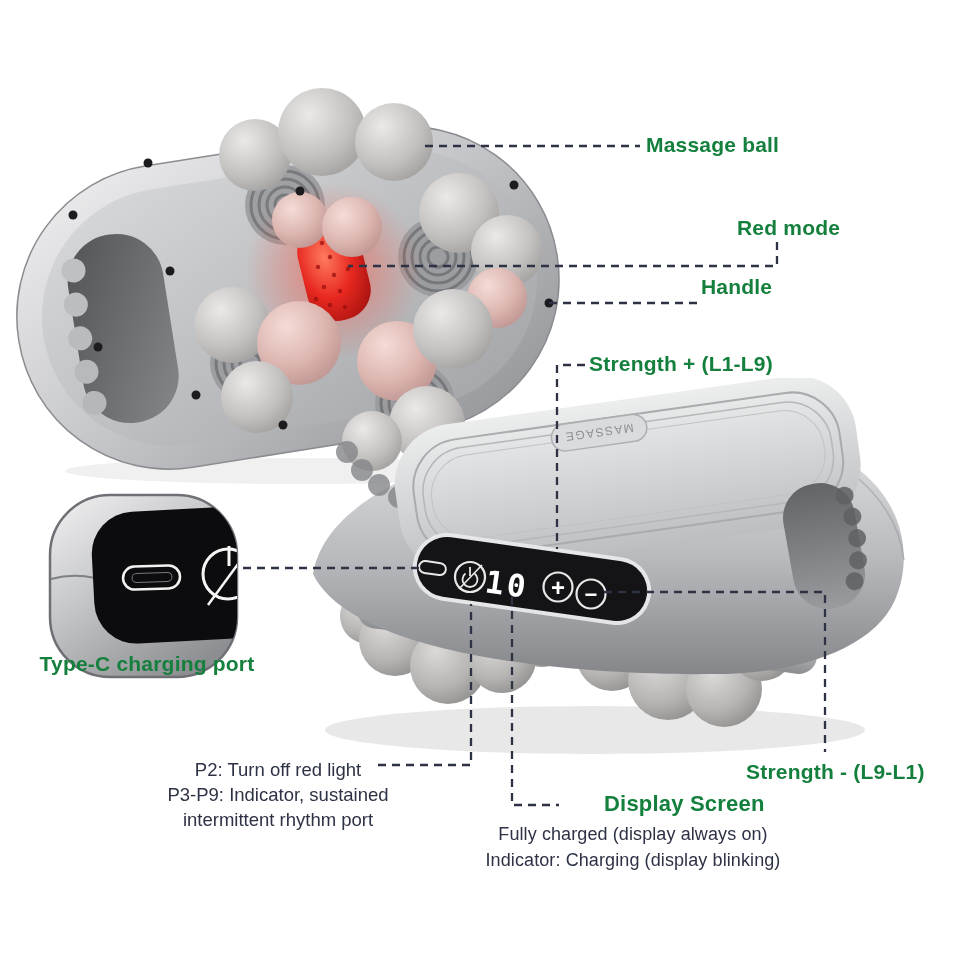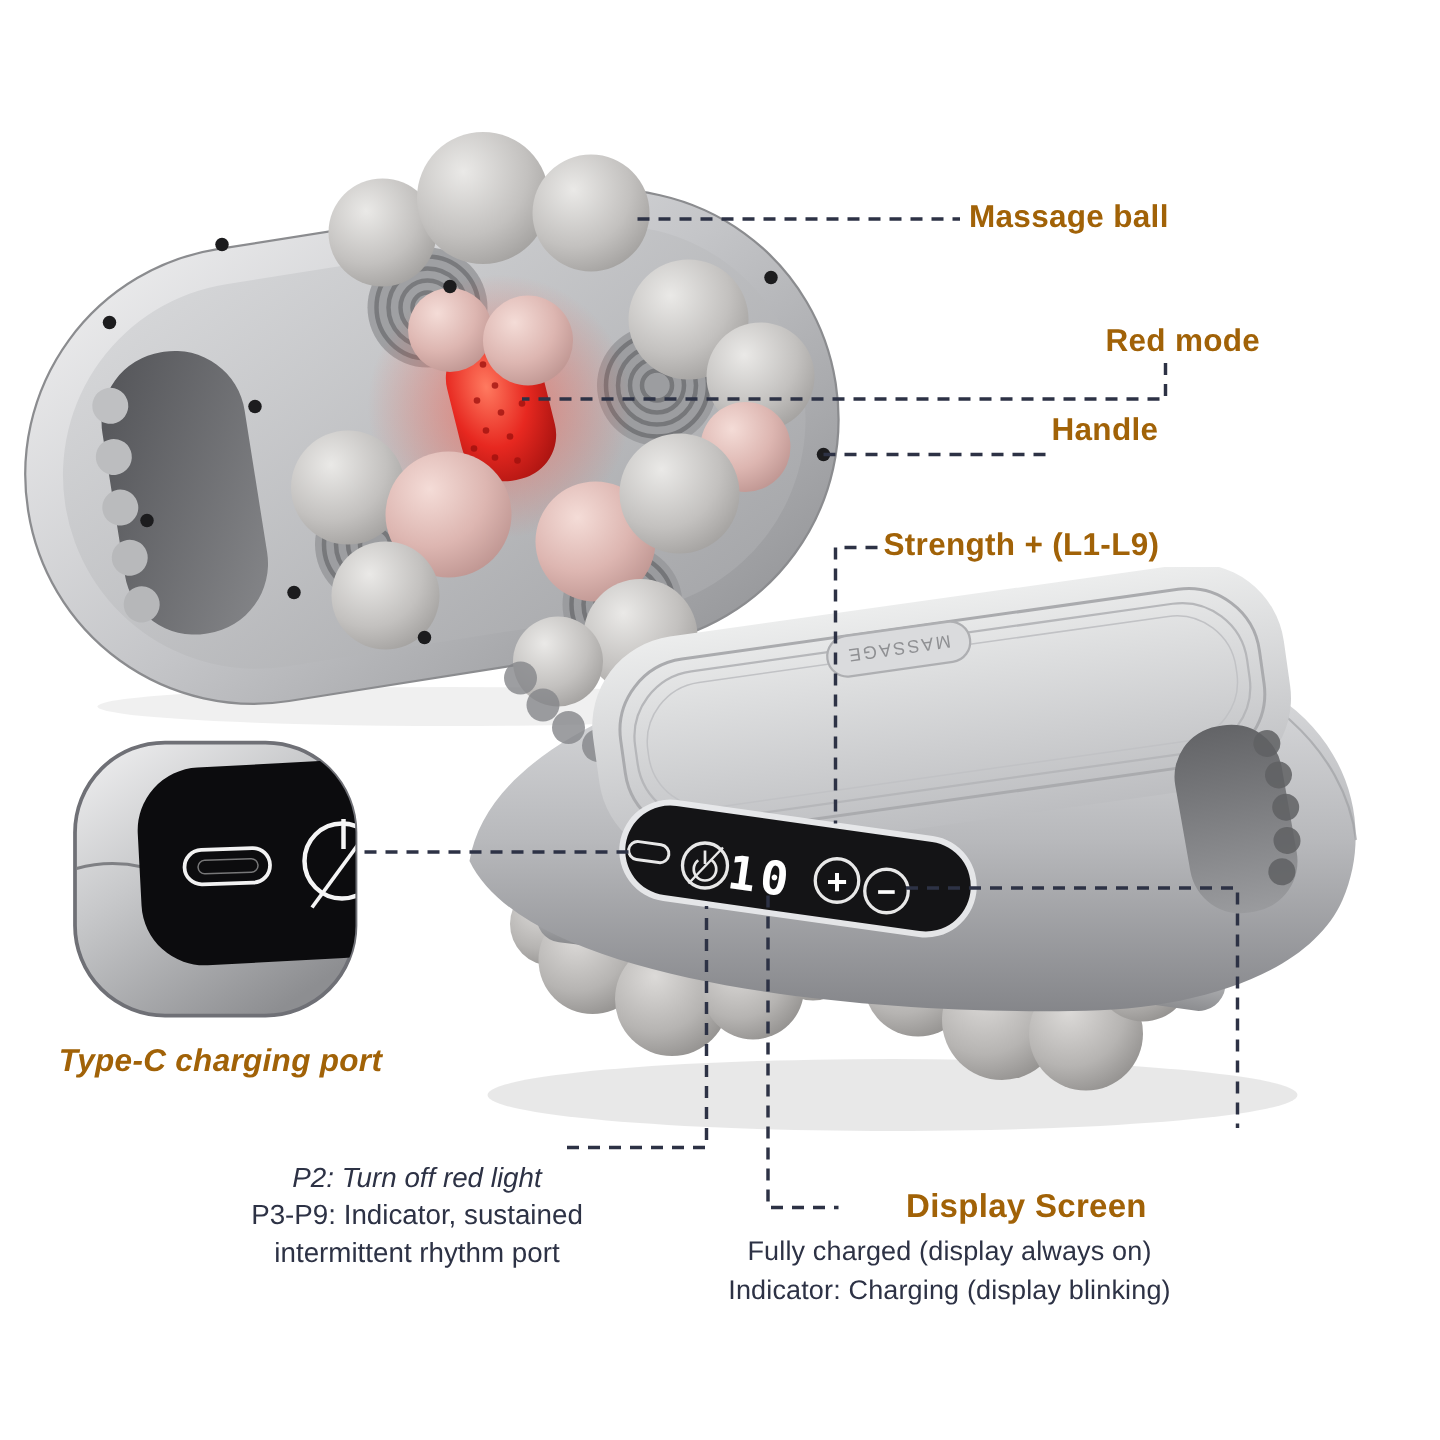--- a/index.html
+++ b/index.html
@@ -2,21 +2,21 @@
 <html><head>
 <meta charset="utf-8">
 <style>
   html,body{margin:0;padding:0;background:#ffffff;}
   .stage{
     position:relative;width:960px;height:960px;background:#ffffff;overflow:hidden;
     font-family:"Liberation Sans", sans-serif;color:#2d3245;
   }
   .abs{position:absolute;}
   .callout{
-    font-size:21px;font-weight:700;color:#a16207;white-space:nowrap;letter-spacing:.2px;
+    font-size:21px;font-weight:700;color:#15803d;white-space:nowrap;letter-spacing:.2px;
   }
   .note{
     font-size:18px;font-weight:400;color:#2d3245;white-space:nowrap;letter-spacing:.1px;
   }
   .center{text-align:center;}
   .instr-block{line-height:26px;}
   .instr-bold{font-size:21.5px;font-weight:700;}
   .instr-reg{font-size:18.5px;font-weight:400;line-height:25px;}
   svg{display:block;}
 </style>
@@ -302,27 +302,28 @@
   </svg>
 
   <div class="abs callout" style="left:646px;top:133px;">Massage ball</div>
 
   <div class="abs callout" style="left:737px;top:216px;">Red mode</div>
 
   <div class="abs callout" style="left:701px;top:275px;">Handle</div>
 
   <div class="abs callout" style="left:589px;top:352px;">Strength + (L1-L9)</div>
 
-  <div class="abs callout center" style="left:28px;top:696px;width:238px;font-style:italic;">Type-C charging port</div>
-
+  <div class="abs callout center" style="left:28px;top:652px;width:238px;">Type-C charging port</div>
+
+  <div class="abs callout" style="left:746px;top:760px;">Strength - (L9-L1)</div>
 
   <div class="abs callout" style="left:564px;top:791px;font-size:22px;margin-left:40px;">Display Screen</div>
 
   <div class="abs center instr-block" style="left:95px;top:753px;width:366px;">
-    <div class="instr-reg" style="margin-top:19px;font-style:italic;">P2: Turn off red light</div>
+    <div class="instr-reg" style="margin-top:4px;">P2: Turn off red light</div>
     <div class="instr-reg">P3-P9: Indicator, sustained</div>
     <div class="instr-reg">intermittent rhythm port</div>
   </div>
 
   <div class="abs center" style="left:450px;top:821px;width:366px;line-height:26px;">
     <div class="note">Fully charged (display always on)</div>
     <div class="note">Indicator: Charging (display blinking)</div>
   </div>
 
 </div>

